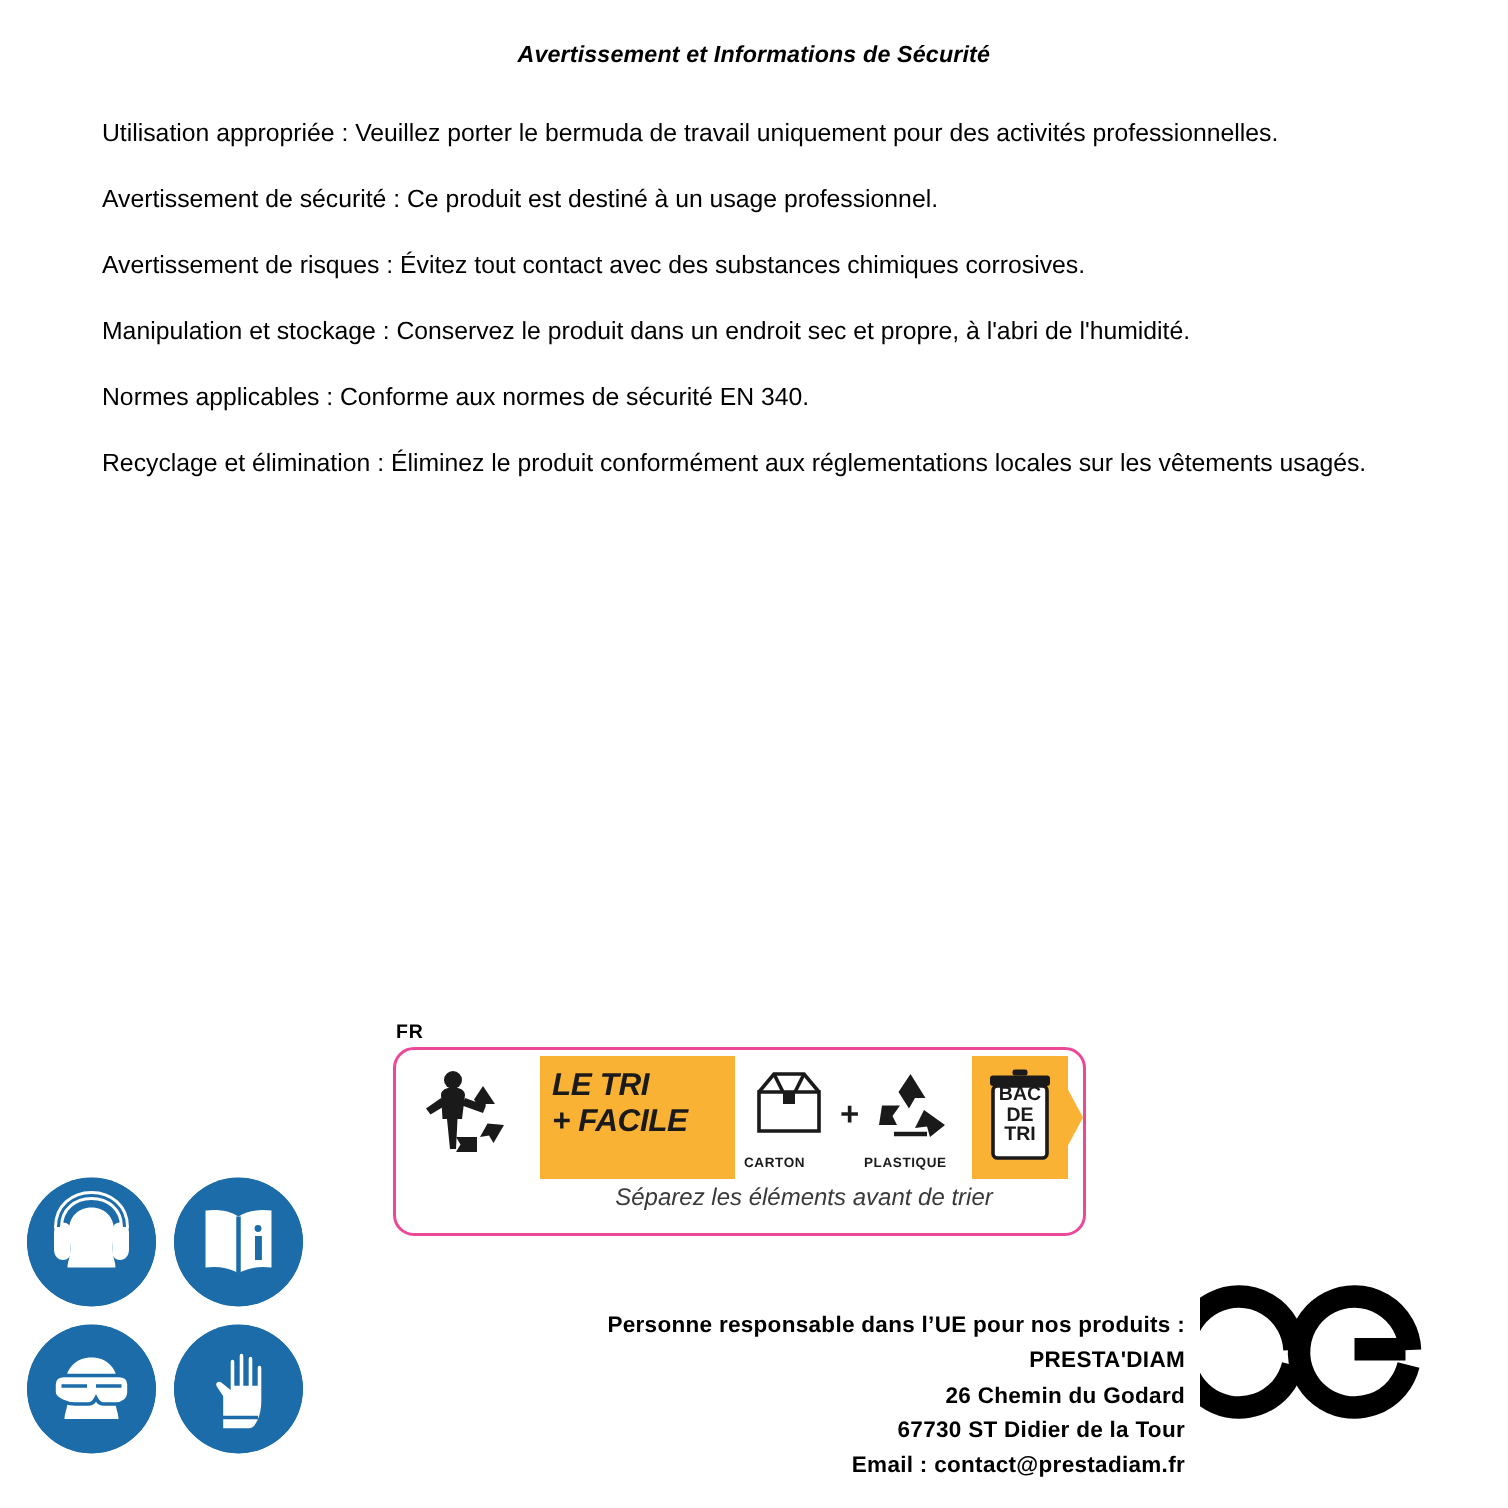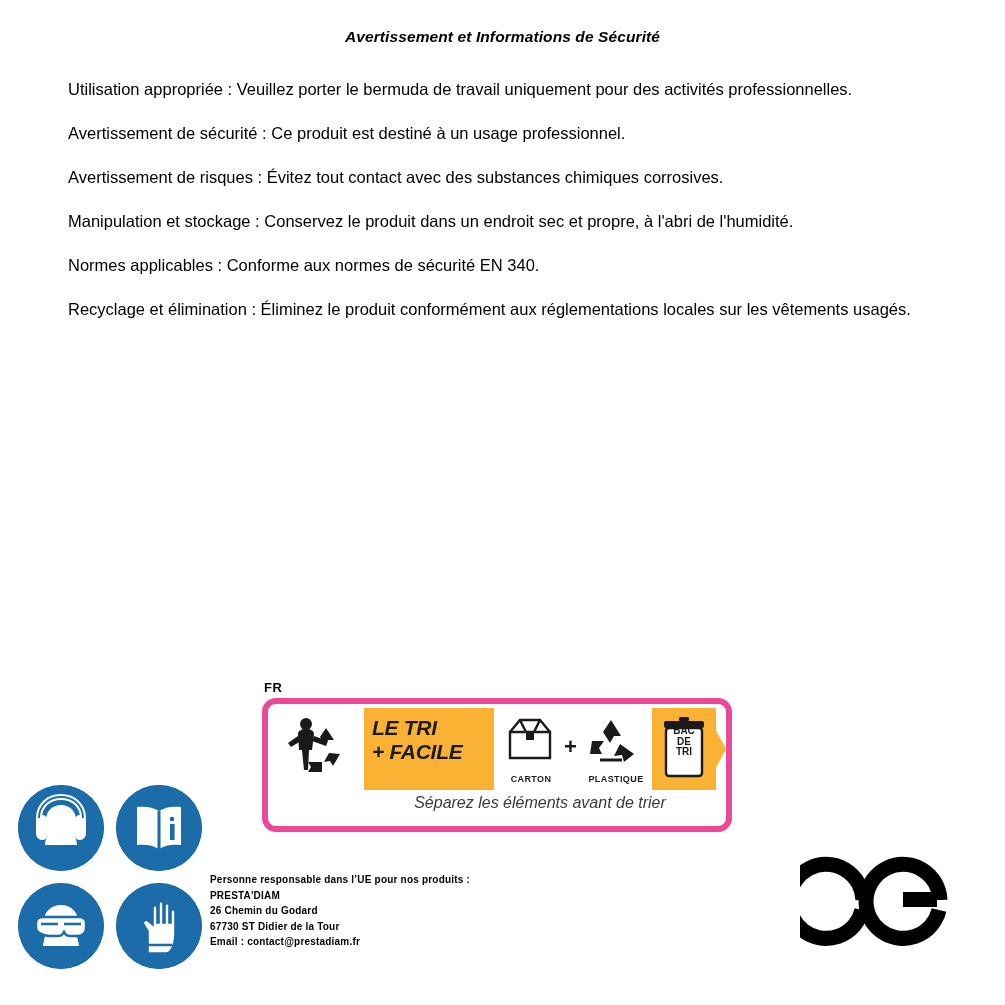--- a/index.html
+++ b/index.html
@@ -72,21 +72,21 @@
     font-size: 13px;
     font-weight: bold;
     letter-spacing: 0.5px;
   }
   .banner-box {
     position: absolute;
     left: 0px;
     top: 18px;
     width: 458px;
     height: 122px;
-    border: 6px solid #ec4899;
+    border: 2px solid #ec4899;
     border-radius: 14px;
     background: #ffffff;
     overflow: hidden;
   }
   .triman {
     position: absolute;
     left: 8px;
     top: 6px;
     width: 84px;
     height: 78px;
@@ -143,32 +143,32 @@
     border-top: 41px solid transparent;
     border-bottom: 41px solid transparent;
     border-left: 22px solid #f9b233;
   }
   .bin-label {
     position: absolute;
     left: 292px;
     top: 18px;
     width: 56px;
     text-align: center;
-    font-size: 10px;
+    font-size: 13px;
     font-weight: bold;
     line-height: 1.05;
     color: #1a1a1a;
   }
   .mini-label {
     position: absolute;
     font-size: 9px;
     font-weight: bold;
     letter-spacing: 0.4px;
     color: #1a1a1a;
-    text-align: center;
+    text-align: left;
   }
   .carton-label { left: 136px; top: 66px; width: 62px; }
   .plast-label  { left: 216px; top: 66px; width: 72px; }
   .plus-sign {
     position: absolute;
     left: 200px;
     top: 26px;
     font-size: 22px;
     font-weight: bold;
     color: #1a1a1a;
@@ -183,22 +183,22 @@
     font-style: italic;
     color: #3a3a3a;
   }
 
   
   .responsible {
     position: absolute;
     left: 210px;
     top: 872px;
     width: 580px;
-    text-align: left;
-    font-size: 10px;
+    text-align: right;
+    font-size: 15px;
     font-weight: bold;
     line-height: 1.55;
     letter-spacing: 0.2px;
   }
 
   
   .ce-mark {
     position: absolute;
     left: 800px;
     top: 845px;

